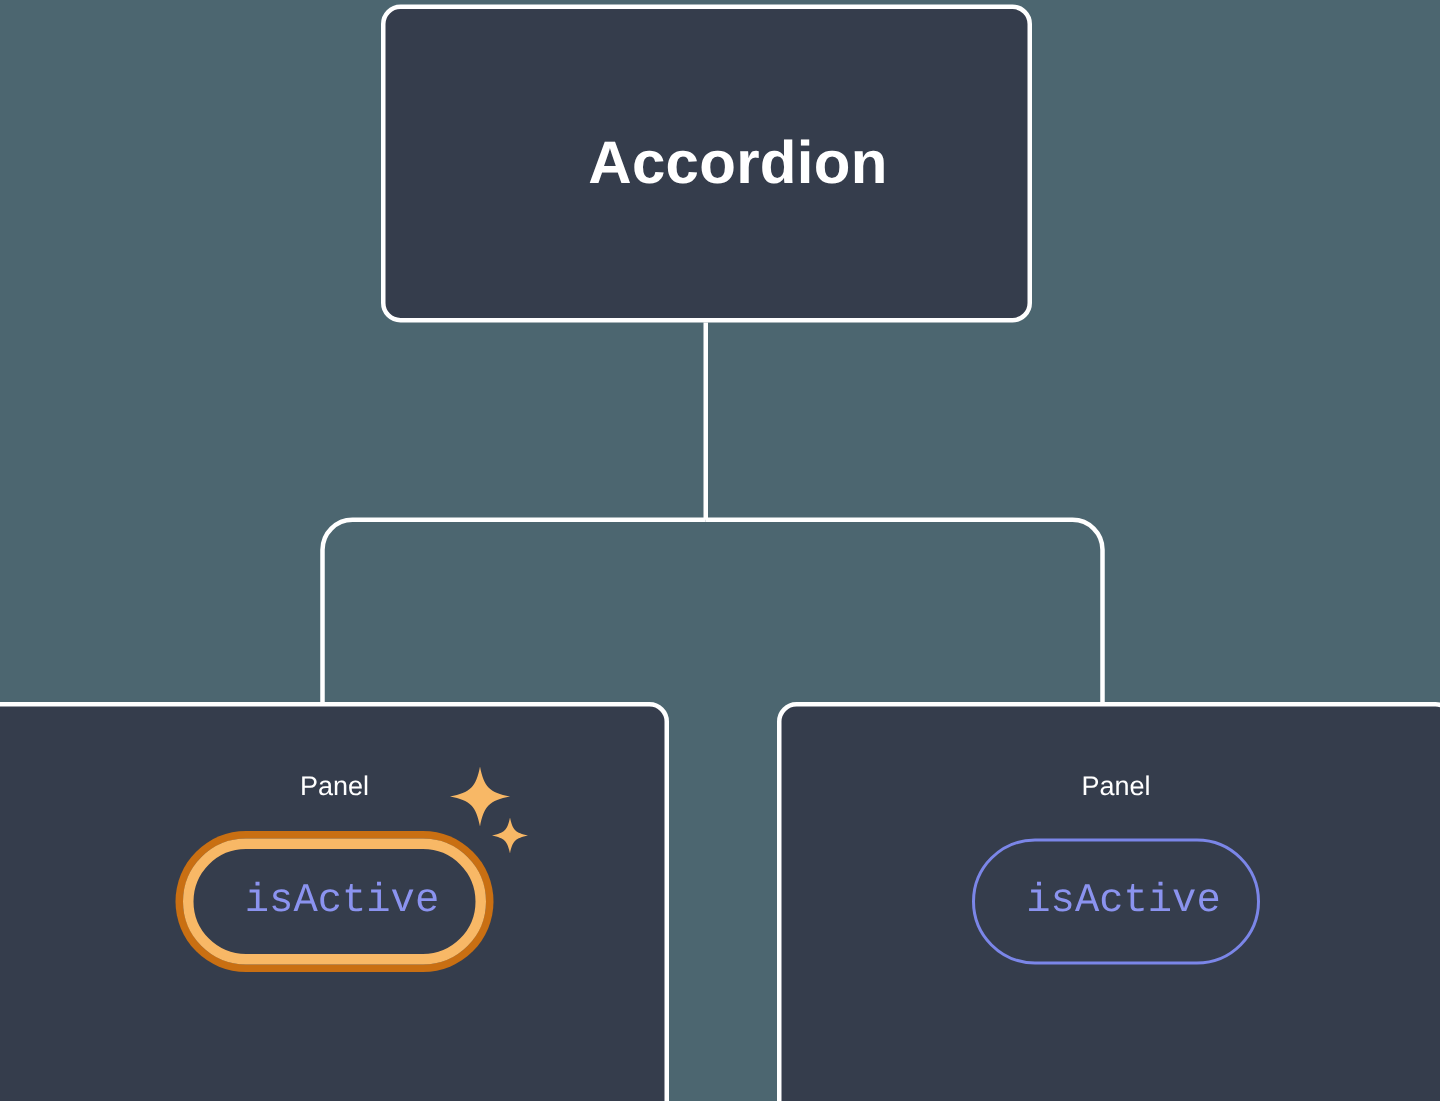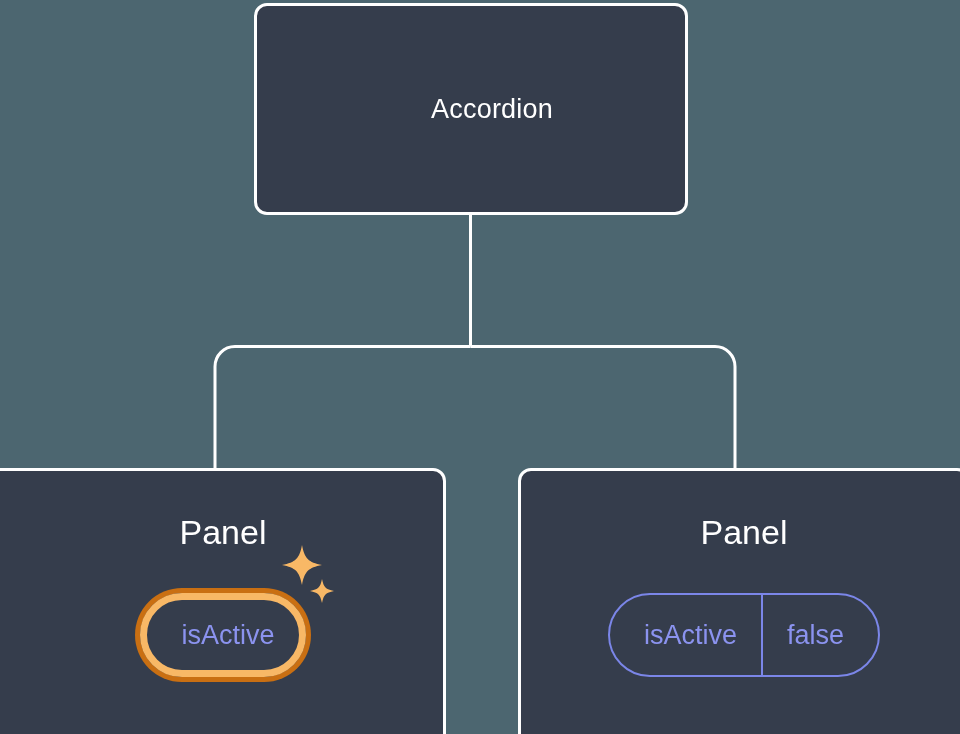--- a/index.html
+++ b/index.html
@@ -43,22 +43,22 @@
     left: 254px;
     top: 3px;
     width: 434px;
     height: 212px;
     display: flex;
     align-items: center;
     justify-content: center;
   }
   .node-title-root {
     color: #ffffff;
-    font-size: 27px;
-    font-weight: 400;
+    font-size: 40px;
+    font-weight: 700;
     letter-spacing: 0.2px;
     line-height: 1;
     margin-left: 42px;
   }
 
   
   .panel-node {
     top: 468px;
     height: 280px;
     padding-top: 44px;
@@ -69,33 +69,34 @@
   #node-panel-left {
     left: -12px;
     width: 458px;
   }
   #node-panel-right {
     left: 518px;
     width: 452px;
   }
   .node-title {
     color: #ffffff;
-    font-size: 34px;
+    font-size: 18px;
     font-weight: 400;
     line-height: 1;
-    margin-bottom: 44px;
+    margin-bottom: 26px;
   }
   #node-panel-left .node-title { padding-left: 12px; }
 
   
   .pill-wrap {
     position: relative;
     display: flex;
     align-items: flex-end;
     justify-content: center;
+    font-family: Liberation Mono, monospace;
   }
   #node-panel-left .pill-wrap { padding-left: 12px; }
 
   .pill {
     display: flex;
     align-items: stretch;
     height: 84px;
     border-radius: 999px;
     box-sizing: border-box;
     position: relative;
@@ -175,18 +176,17 @@
       </svg>
     </div>
   </div>
 
   <div class="node panel-node" id="node-panel-right">
     <span class="node-title">Panel</span>
 
     <div class="pill-wrap">
       <div class="pill plain">
         <span class="pill-cell name">isActive</span>
-        <span class="pill-cell value">false</span>
       </div>
     </div>
   </div>
 
 </div>
 
 </body></html>

